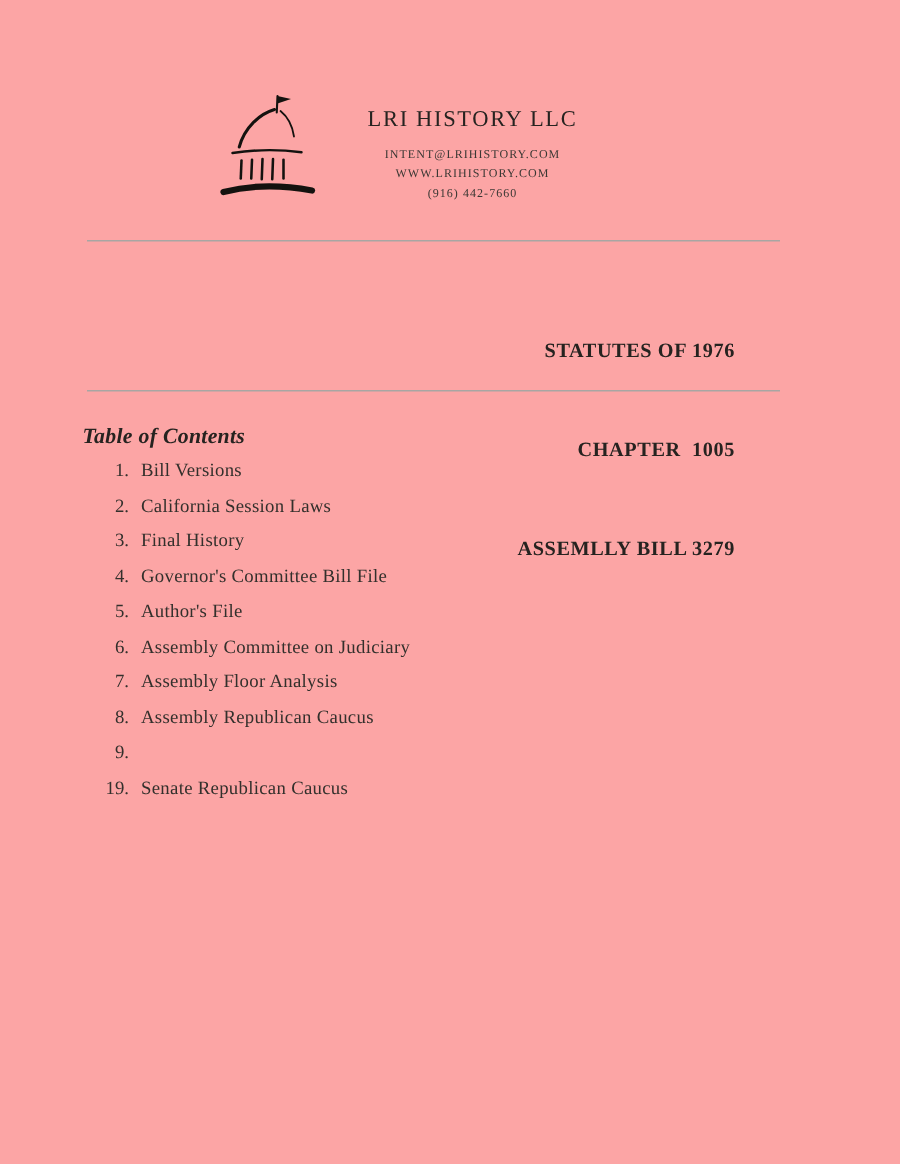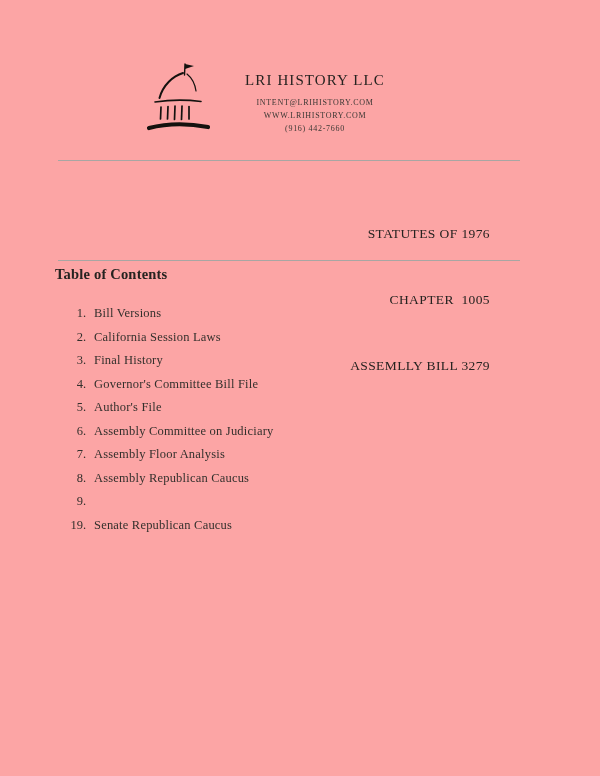--- a/index.html
+++ b/index.html
@@ -27,37 +27,38 @@
   .rule { position: absolute; left: 58px; width: 462px; height: 0; border-top: 1px solid #a8a6a3; }
   .rule-top { top: 160px; }
   .rule-bottom { top: 260px; }
 
   
   .doc-ref {
     position: absolute;
     top: 179px;
     right: 110px;
     text-align: right;
-    font-weight: normal;
+    font-weight: bold;
     font-size: 13.5px;
     line-height: 22px;
     letter-spacing: 0.4px;
     color: #262320;
     white-space: pre;
   }
 
   
   .toc-title {
     position: absolute;
-    top: 266px;
+    top: 283px;
     left: 55px;
     font-weight: bold;
     font-size: 14.5px;
     letter-spacing: 0.2px;
     color: #262320;
+    font-style: italic;
   }
   .toc-list {
     position: absolute;
     top: 307px;
     left: 60px;
     margin: 0;
     padding: 0;
     list-style: none;
     font-size: 12.5px;
     color: #33302c;

